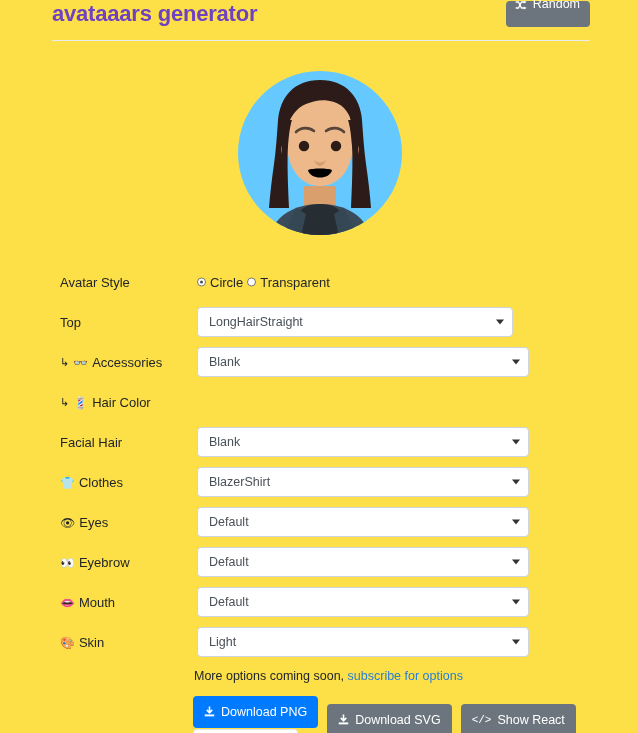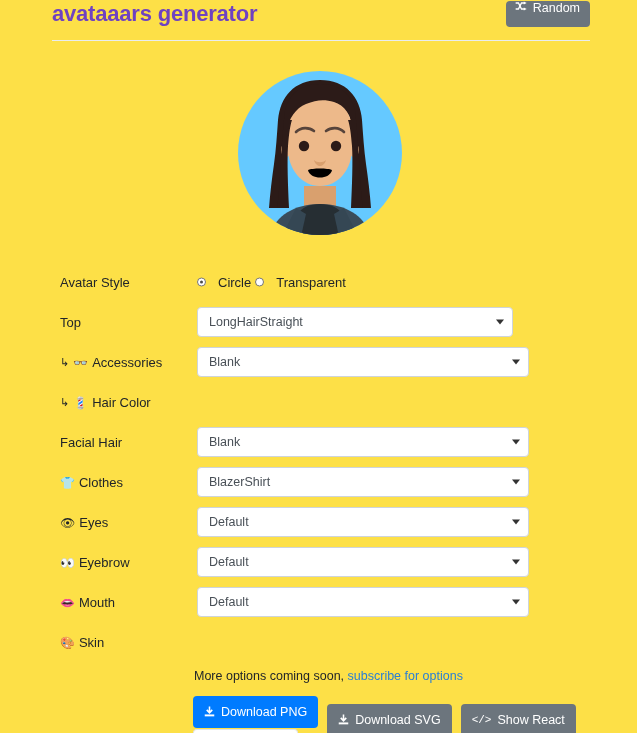--- a/index.html
+++ b/index.html
@@ -35,29 +35,29 @@
     font-weight: bold;
     color: #6f42c1;
     letter-spacing: -0.2px;
     white-space: nowrap;
   }
   .random-btn {
     position: absolute;
     right: 47px;
     top: 1px;
     height: 26px;
-    padding: 0 10px 0 9px;
+    padding: 0 10px 16px 9px;
     background: #6c757d;
     color: #ffffff;
     border: none;
     border-radius: 4px;
     font-size: 12.5px;
     font-family: "Liberation Sans", sans-serif;
     display: flex;
-    align-items: flex-start;
+    align-items: flex-end;
     gap: 5px;
     cursor: pointer;
   }
   .random-btn .shuffle-ico {
     display: inline-block;
     width: 13px;
     height: 11px;
     line-height: 11px;
   }
 
@@ -125,21 +125,21 @@
   .radio-group {
     display: flex;
     align-items: center;
     gap: 4px;
     font-size: 13px;
     color: #212529;
   }
   .radio-opt {
     display: inline-flex;
     align-items: center;
-    gap: 12px;
+    gap: 4px;
     cursor: pointer;
   }
   .rad {
     width: 9px;
     height: 9px;
     border-radius: 50%;
     border: 1px solid #767676;
     background: #ffffff;
     display: inline-block;
     position: relative;
@@ -430,20 +430,26 @@
           <span class="select-value">Default</span>
           <span class="select-arrow"></span>
         </div>
       </div>
     </div>
 
     <div class="form-row">
       <div class="row-label">
         <span class="lbl-ico">🎨</span>
         <span>Skin</span>
+      </div>
+      <div class="row-field">
+        <div class="select-box">
+          <span class="select-value">Light</span>
+          <span class="select-arrow"></span>
+        </div>
       </div>
     </div>
 
   </div>
 
   <div class="note">
     <span>More options coming soon,</span>
     <a href="#">subscribe for options</a>
   </div>
 

